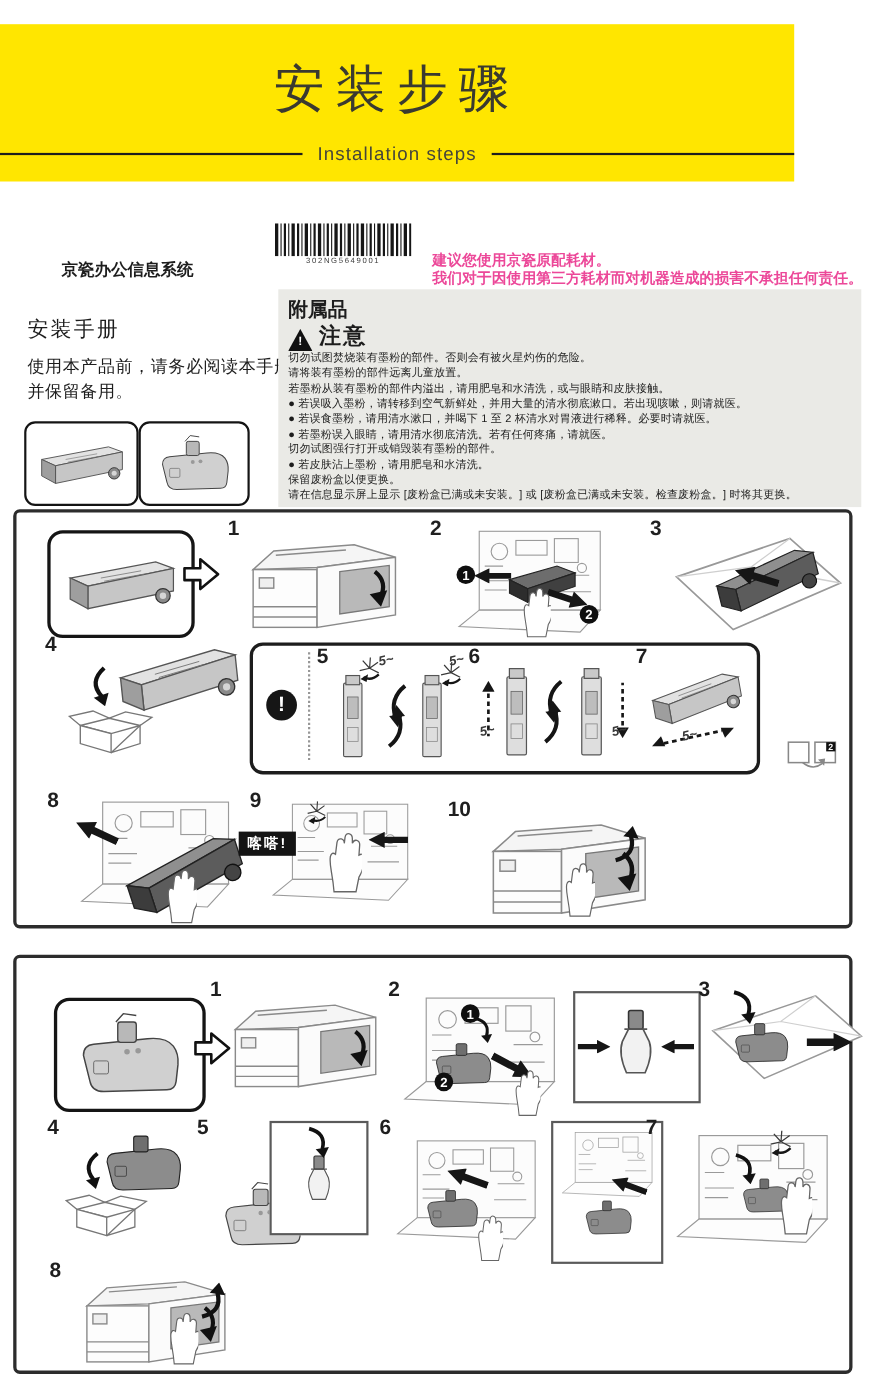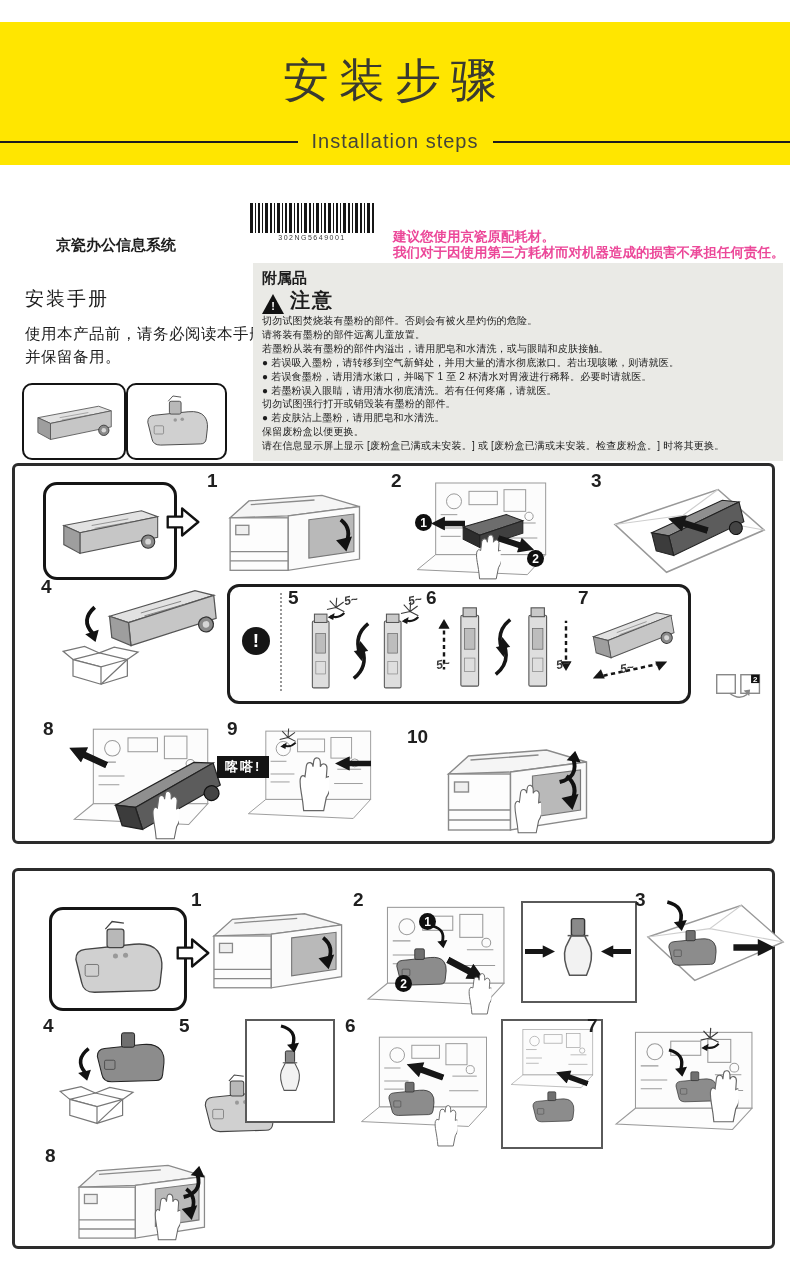--- a/index.html
+++ b/index.html
@@ -1,40 +1,40 @@
 <!DOCTYPE html>
 <html><head>
 <meta charset="utf-8">
 <style>
   html,body{margin:0;padding:0;background:#fff;}
   #page{position:relative;width:790px;height:1273px;background:#ffffff;overflow:hidden;
         font-family:"Liberation Sans","DejaVu Sans",sans-serif;color:#1d1d1d;}
   .abs{position:absolute;}
   
-  #band{left:0;top:22px;width:790px;height:143px;background:#ffe600;}
+  #band{left:0;top:22px;width:722px;height:143px;background:#ffe600;}
   #title{position:absolute;left:0;top:28px;width:100%;text-align:center;font-size:46px;
          letter-spacing:10px;font-weight:500;color:#3a3a30;}
   #subrow{position:absolute;left:0;top:108px;width:100%;display:flex;align-items:center;gap:14px;}
   .hline{flex:1;height:2px;background:#1d1d1d;}
-  #subtitle{font-size:20px;color:#45453a;letter-spacing:1px;}
+  #subtitle{font-size:17px;color:#45453a;letter-spacing:1px;}
   
   #logo{left:24px;top:198px;display:flex;align-items:center;gap:8px;}
   #logotext{font-size:27px;font-weight:700;letter-spacing:0.5px;color:#1c1c1c;}
   #brandsub{left:56px;top:236px;font-size:15px;font-weight:700;}
   #manualtitle{left:25px;top:286px;font-size:19px;letter-spacing:2px;}
   .para{left:25px;font-size:15.5px;line-height:23px;letter-spacing:0.5px;}
   .imgbox{border:2.5px solid #141414;border-radius:10px;background:#fff;display:flex;
           align-items:center;justify-content:center;}
   
   #bcnum{left:250px;top:234px;width:124px;text-align:center;font-size:7px;letter-spacing:1.5px;color:#3a3a3a;}
   .advice{left:393px;font-size:13.5px;font-weight:600;color:#ec4899;}
   
   #accbox{left:253px;top:263px;width:530px;height:198px;background:#eaeae6;box-sizing:border-box;
           padding:6px 9px 4px 9px;}
-  #acctitle{font-size:15px;font-weight:700;}
+  #acctitle{font-size:18px;font-weight:700;}
   #accitems{display:flex;gap:20px;font-size:12.5px;font-weight:600;margin-top:2px;}
   #cauthead{display:flex;align-items:flex-end;gap:6px;height:24px;margin-top:2px;}
   #cauttitle{font-size:20px;font-weight:700;letter-spacing:2px;}
   .cautline{font-size:10px;line-height:13.9px;font-weight:500;color:#1c1c1c;letter-spacing:0.2px;}
   .warnwrap{position:relative;width:22px;height:20px;}
   .warnglyph{position:absolute;left:0;top:6px;width:22px;text-align:center;color:#fff;
              font-size:11px;font-weight:800;}
   
   .panel{position:absolute;left:12px;width:763px;height:381px;border:3.5px solid #2c2c2c;
          border-radius:6px;background:#fff;box-sizing:border-box;}

